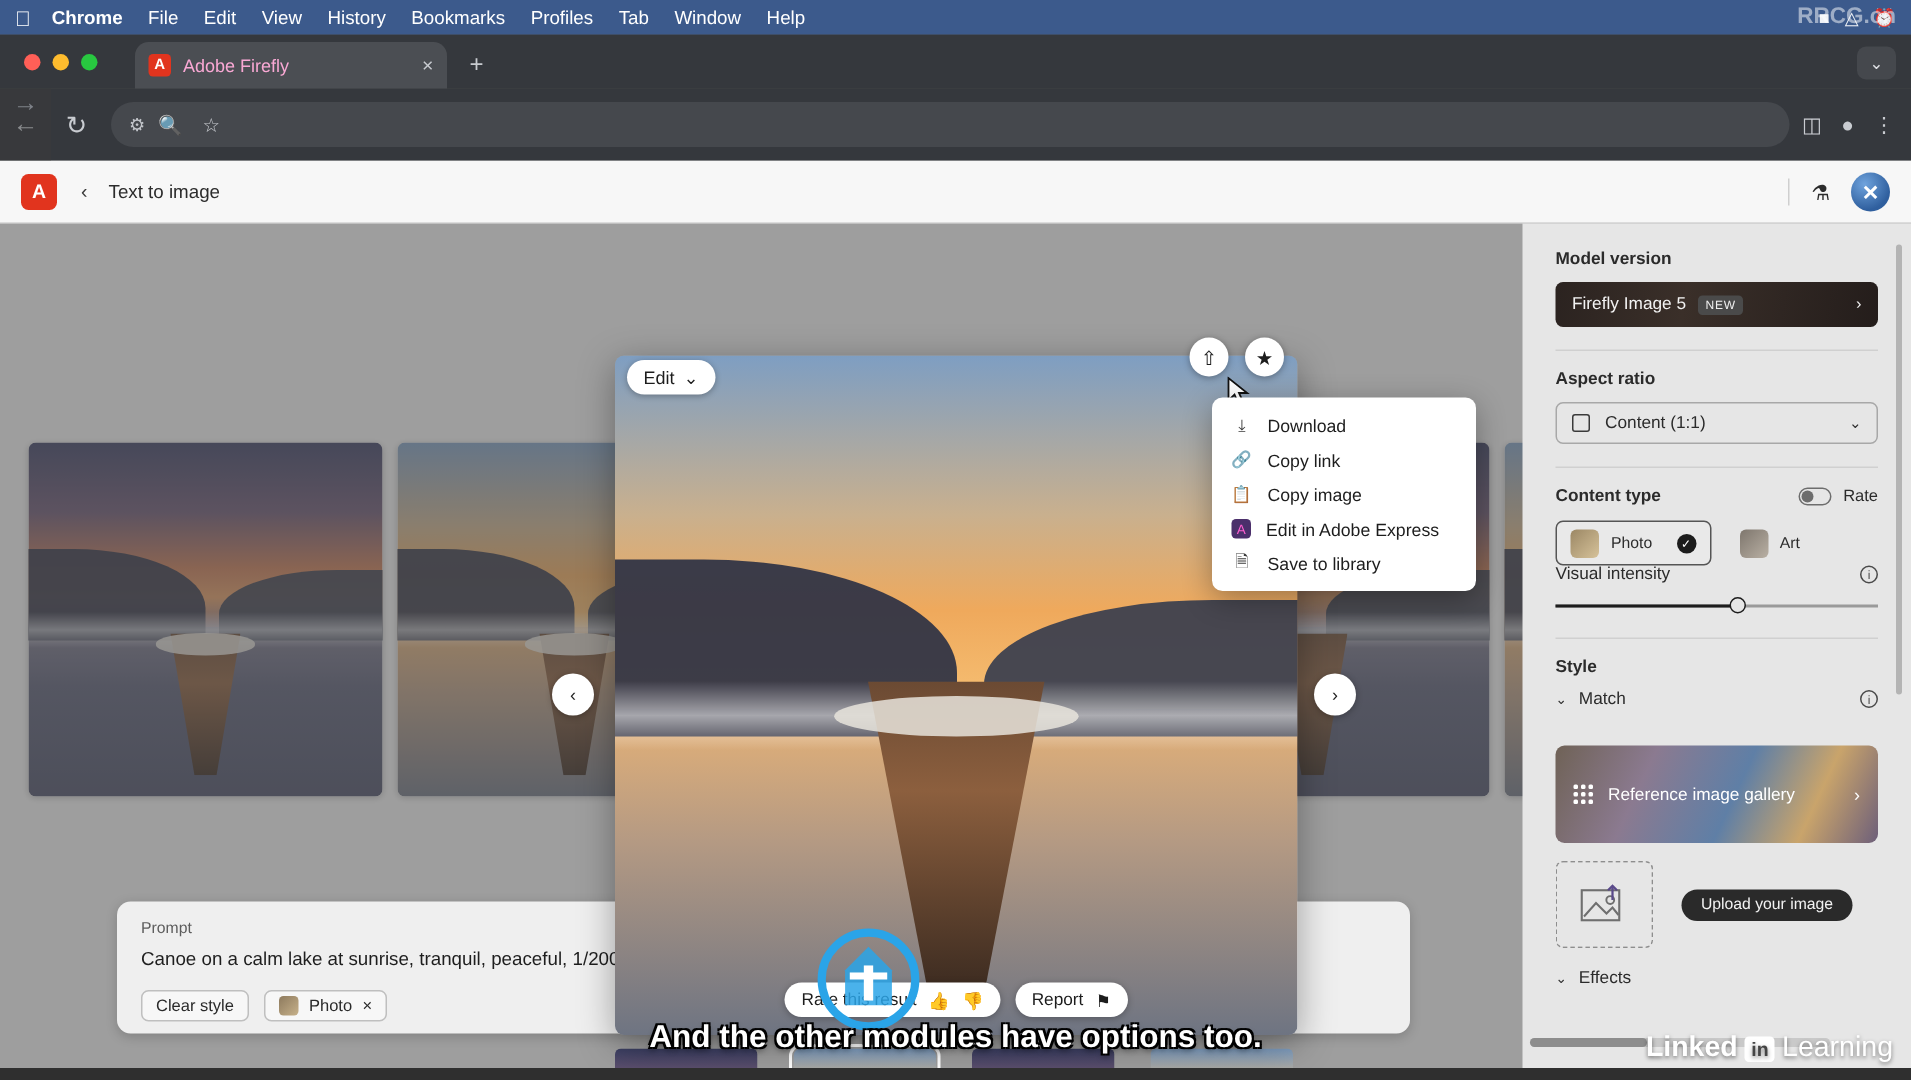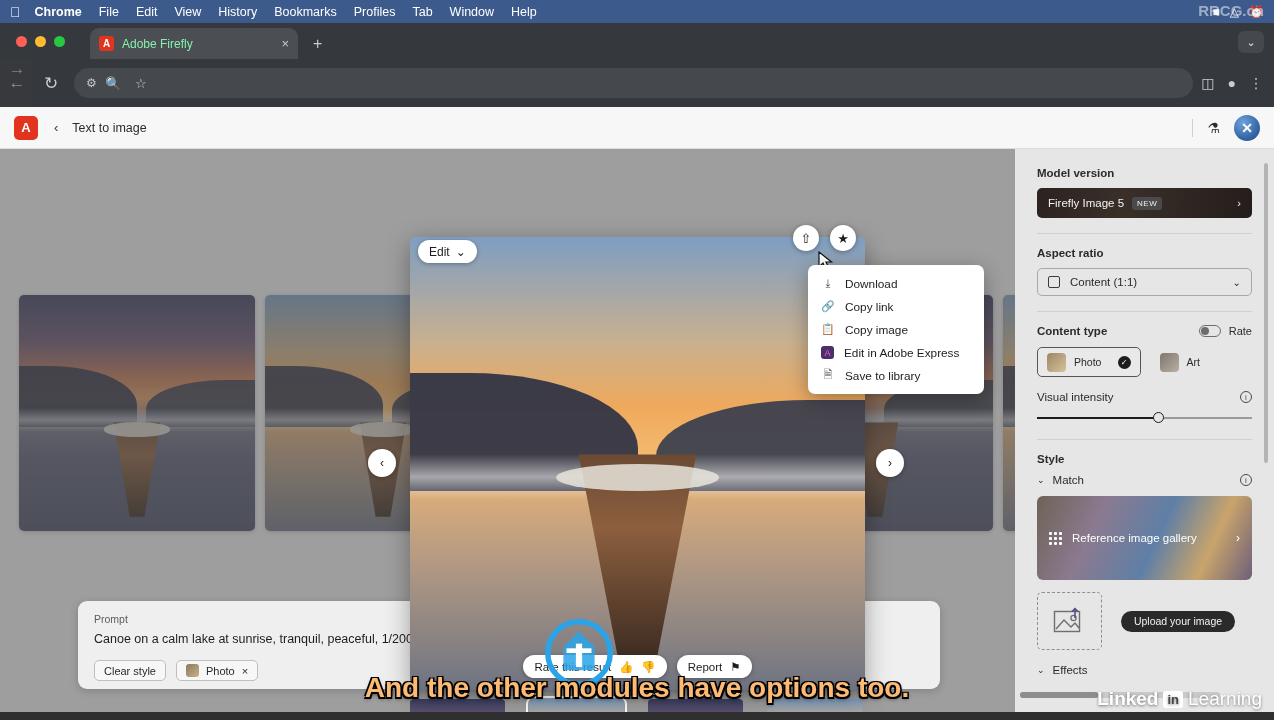--- a/index.html
+++ b/index.html
@@ -33,21 +33,21 @@
   .tab {
     position: absolute; left: 90px; top: 5px; width: 208px; height: 31px;
     background: #4b4e53; border-radius: 9px 9px 0 0;
     display: flex; align-items: center; padding: 0 9px; gap: 8px;
   }
   .tab .favicon {
     width: 15px; height: 15px; border-radius: 3px; background: #e1341e;
     display: flex; align-items: center; justify-content: center;
     color: #fff; font-size: 10px; font-weight: bold; flex: 0 0 auto;
   }
-  .tab .title { color: #86efac; font-size: 12px; flex: 1; overflow: hidden; white-space: nowrap; }
+  .tab .title { color: #f9a8d4; font-size: 12px; flex: 1; overflow: hidden; white-space: nowrap; }
   .tab .x { color: #c8cbd0; font-size: 13px; cursor: pointer; }
   .newtab { position: absolute; left: 313px; top: 12px; color: #c8cbd0; font-size: 16px; }
   .tabchev {
     position: absolute; right: 10px; top: 8px; width: 26px; height: 22px;
     border-radius: 6px; background: #45484d; color: #dfe1e5;
     display: flex; align-items: center; justify-content: center; font-size: 11px;
   }
 
   
   .toolbar {
@@ -227,32 +227,32 @@
   .ctopt {
     height:30px; border-radius:5px; display:flex; align-items:center; gap:8px; padding:0 9px;
     font-size:10.5px; color:#2b2b2b; flex:1;
   }
   .ctopt.active { border:1.4px solid #555; background:#e9e9e9; }
   .ctopt .tn { width:19px; height:19px; border-radius:4px; }
   .ctopt .tn.photo { background: linear-gradient(135deg,#9b8764,#d6c29a); }
   .ctopt .tn.art { background: linear-gradient(135deg,#7e766d,#b9b0a4); }
   .check { margin-left:auto; width:13px; height:13px; border-radius:50%; background:#1c1c1c; color:#fff;
     display:flex; align-items:center; justify-content:center; font-size:8px; }
-  .slider-lab { display:flex; align-items:center; margin-top:14px; font-size:11.5px; color:#2b2b2b; }
+  .slider-lab { display:flex; align-items:center; font-size:11.5px; color:#2b2b2b; }
   .info { margin-left:auto; width:12px; height:12px; border:1.2px solid #4a4a4a; border-radius:50%;
     font-size:8px; display:flex; align-items:center; justify-content:center; color:#4a4a4a; }
   .slider { position:relative; height:12px; margin-top:9px; }
   .slider .track { position:absolute; top:5px; left:0; right:0; height:2px; background:#9a9a9a; }
   .slider .fill { position:absolute; top:5px; left:0; width:57%; height:2px; background:#1d1d1d; }
   .slider .knob { position:absolute; top:0; left:54%; width:11px; height:11px; border-radius:50%;
     background:#e6e6e6; border:1.6px solid #1d1d1d; }
   .acc { display:flex; align-items:center; gap:8px; font-size:11.5px; color:#2b2b2b; margin-top:12px; }
   .acc .chev { font-size:9px; }
   .ref-card {
-    height:84px; border-radius:6px; margin-top:10px; position:relative; overflow:hidden;
+    height:65px; border-radius:6px; margin-top:25px; position:relative; overflow:hidden;
     background: linear-gradient(115deg,#6f6256 0%,#8b7a90 28%,#5f7fa6 55%,#c9a46b 78%,#6d5f7a 100%);
     display:flex; align-items:center; padding:0 12px; gap:10px; color:#fff; font-size:11.5px;
   }
   .grid-ico { display:grid; grid-template-columns:repeat(3,3px); gap:2px; }
   .grid-ico i { width:3px; height:3px; background:#fff; display:block; border-radius:1px; }
   .ref-card .arr { margin-left:auto; font-size:12px; }
   .upload-row { display:flex; align-items:center; gap:2px; margin-top:12px;text-decoration:underline; }
   .upl-box { width:65px; height:58px; border:1.4px dashed #8e8e8e; border-radius:5px;
     display:flex; align-items:center; justify-content:center; }
   .upl-col { flex:1; text-align:center; }
@@ -264,21 +264,21 @@
   .hscroll { position:absolute; left:1020px; bottom:22px; width:200px; height:6px; background:#c9c9c9; border-radius:3px; z-index:19; }
   .hscroll i { position:absolute; left:0; top:0; width:78px; height:6px; background:#8d8d8d; border-radius:3px; display:block; }
   .ll-logo { position:absolute; right:12px; bottom:10px; display:flex; align-items:center; gap:5px; z-index:30;
     font-size:19px; color:#fff; font-weight:bold; text-shadow:0 1px 3px rgba(0,0,0,.5); }
   .ll-logo .in { background:#fff; color:#444; font-size:13px; border-radius:3px; padding:1px 4px; font-weight:bold; }
   .ll-logo .learn { font-weight:normal; }
 
   
   .caption {
     position:absolute; left:0; right:0; bottom:16px; text-align:center; z-index:50;
-    font-size:28px; font-weight:bold; color:#fdba74;
+    font-size:21px; font-weight:bold; color:#ffffff;
     text-shadow: -1.5px -1.5px 0 #000, 1.5px -1.5px 0 #000, -1.5px 1.5px 0 #000, 1.5px 1.5px 0 #000, 0 2px 4px rgba(0,0,0,.6);
   }
   .botbar { position:absolute; left:0; bottom:0; width:1274px; height:8px; background:#2f2f2f; z-index:52; }
   .wm-cn { position:absolute; right:10px; top:2px; font-size:15px; color:rgba(255,255,255,.5); font-weight:bold; z-index:61; }
   .wm-logo { position:absolute; left:540px; bottom:28px; width:78px; height:78px; z-index:49; }
 </style>
 </head>
 <body>
 
 <div id="app">

